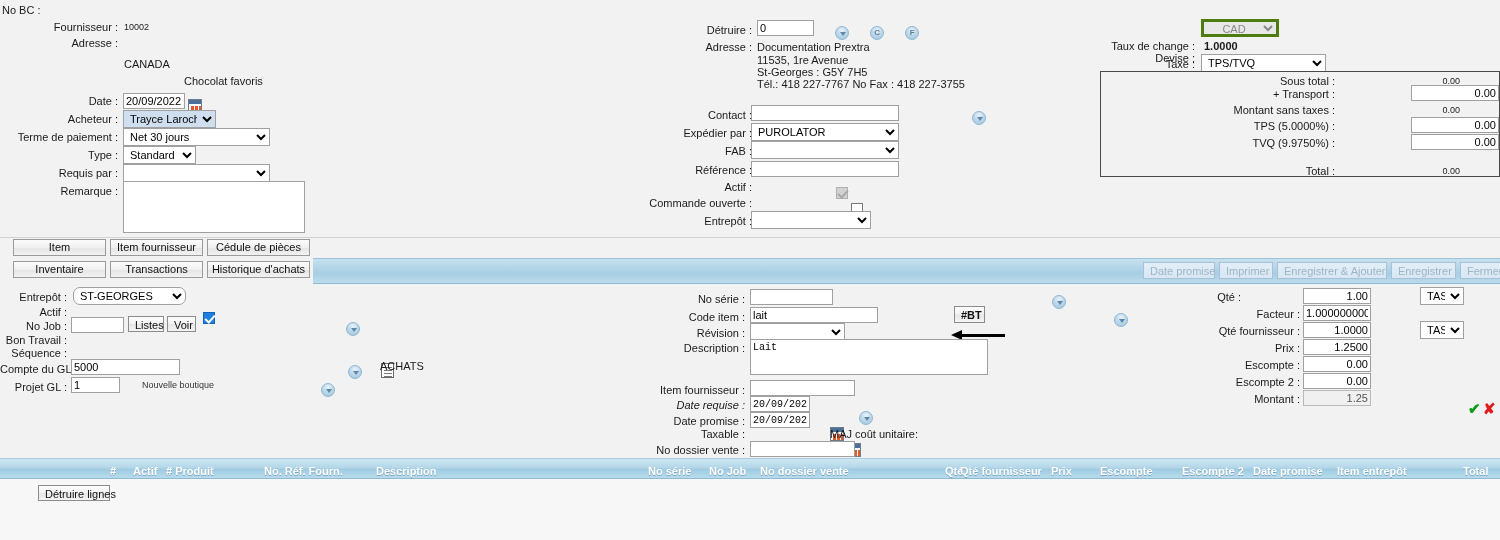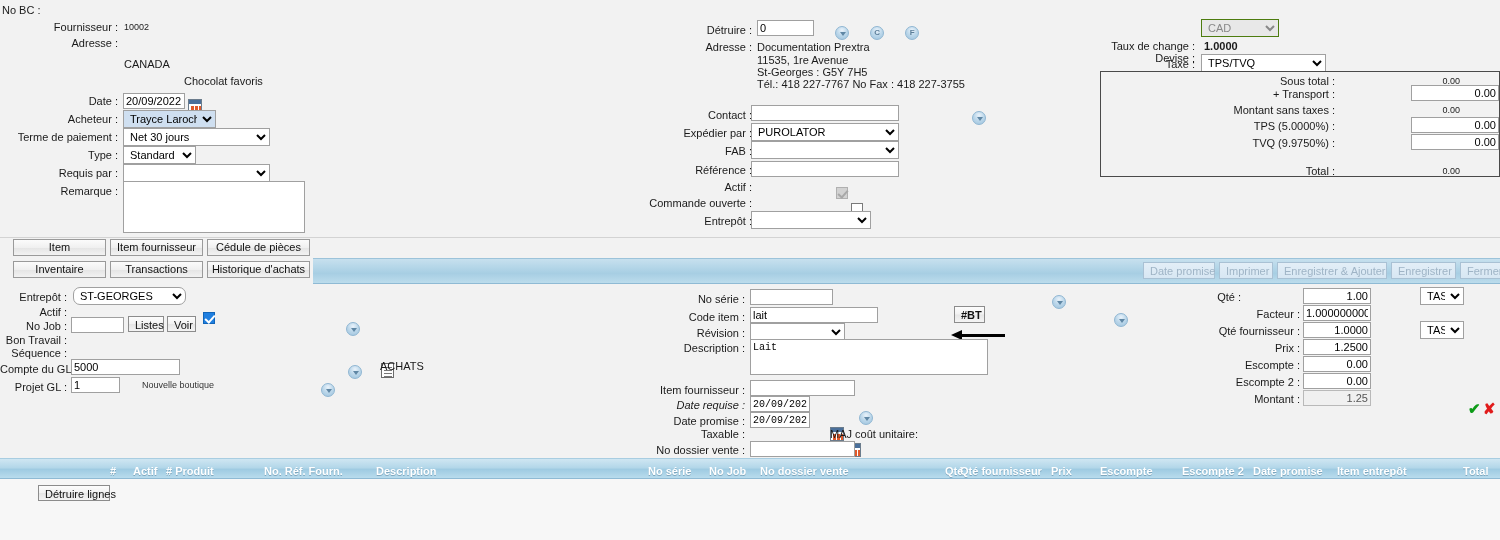--- a/index.html
+++ b/index.html
@@ -37,21 +37,21 @@
     background:#fff;
     font-family:"Liberation Sans", sans-serif;
     font-size:11px;
     height:18px;
     padding:0 2px;
     color:#000;
     -webkit-appearance:menulist;
     appearance:menulist;
   }
   select.sel.hl { background:#cfdff0; }
-  select.sel.dis { background:#e8e8e8; color:#888; border:1px solid #4d7c0f; }
+  select.sel.dis { background:#e8e8e8; color:#888; border:3px solid #4d7c0f;text-align:center; }
 
   textarea.ta {
     border:1px solid #a0a0a0;
     background:#fff;
     font-family:"Liberation Sans", sans-serif;
     font-size:11px;
     padding:2px;
     resize:none;
     outline:none;
     color:#000;

